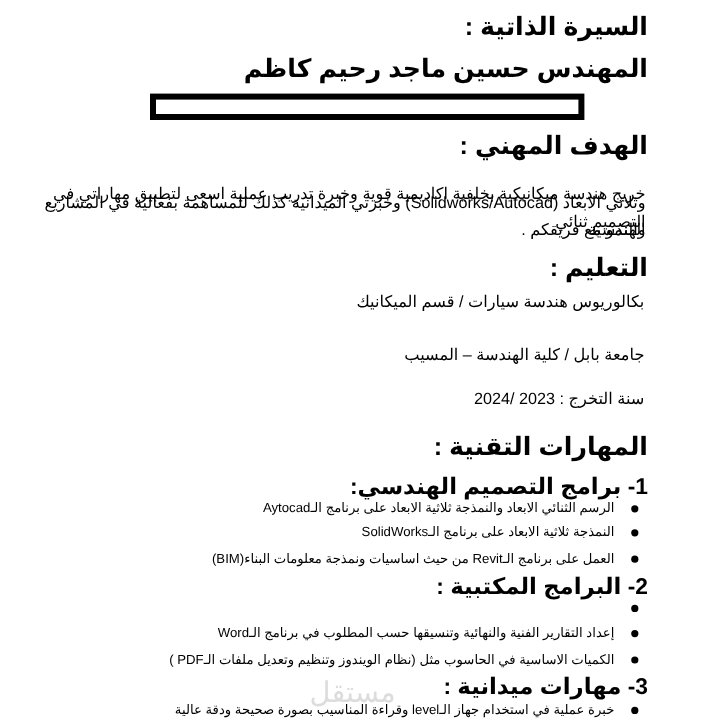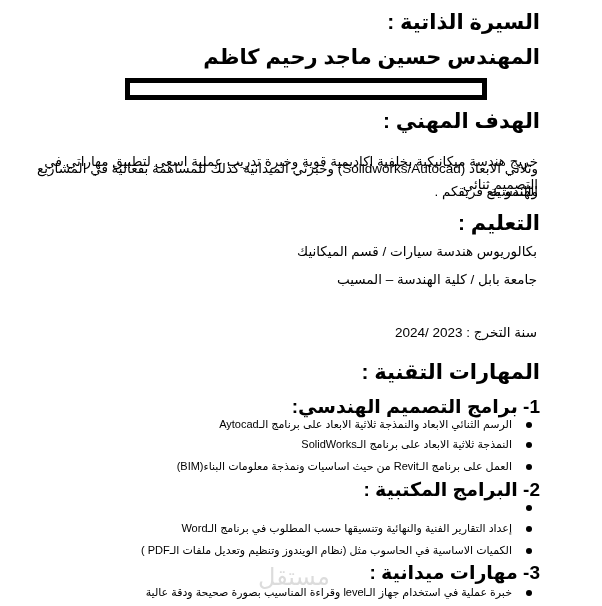--- a/index.html
+++ b/index.html
@@ -35,21 +35,21 @@
 
   <div class="rtl body-text" style="top:150px; right:64px;">خريج هندسة ميكانيكية بخلفية اكاديمية قوية وخبرة تدريب عملية اسعى لتطبيق مهاراتي في التصميم ثنائي</div>
   <div class="rtl body-text" style="top:157px; right:64px;">
     <span style="unicode-bidi:plaintext;">وثلاثي الابعاد (Solidworks/Autocad) وخبرتي الميدانية كذلك للمساهمة بفعالية في المشاريع الهندسية</span>
   </div>
   <div class="rtl body-text" style="top:180px; right:64px;">والنمو مع فريقكم .</div>
 
   <div class="rtl h1" style="top:211px;">التعليم :</div>
 
   <div class="rtl body-text" style="top:240px; right:65px;">بكالوريوس هندسة سيارات / قسم الميكانيك</div>
-  <div class="rtl body-text" style="top:268px; right:65px;text-align:center;">جامعة بابل / كلية الهندسة – المسيب</div>
+  <div class="rtl body-text" style="top:284px; right:65px;text-align:center;">جامعة بابل / كلية الهندسة – المسيب</div>
   <div class="rtl body-text" style="top:301px; right:65px;margin-top:20px;">سنة التخرج : 2023 /2024</div>
 
   <div class="rtl h1" style="top:360px;">المهارات التقنية :</div>
 
   <div class="rtl sub" style="top:395px;">1- برامج التصميم الهندسي:</div>
   <div class="bullet-row" style="top:414px;"><span class="dot"></span><span>الرسم الثنائي الابعاد والنمذجة ثلاثية الابعاد على برنامج الـAytocad</span></div>
   <div class="bullet-row" style="top:434px;"><span class="dot"></span><span>النمذجة ثلاثية الابعاد على برنامج الـSolidWorks</span></div>
   <div class="bullet-row" style="top:456px;"><span class="dot"></span><span>العمل على برنامج الـRevit من حيث اساسيات ونمذجة معلومات البناء(BIM)</span></div>
 
   <div class="rtl sub" style="top:478px;">2- البرامج المكتبية :</div>

